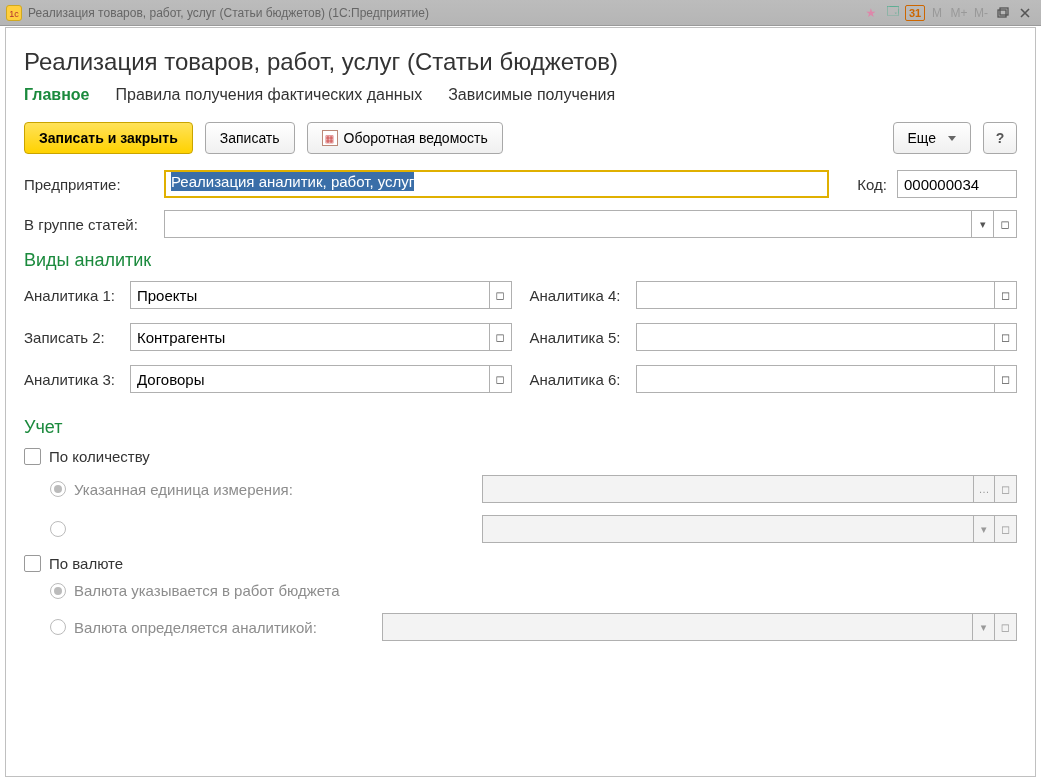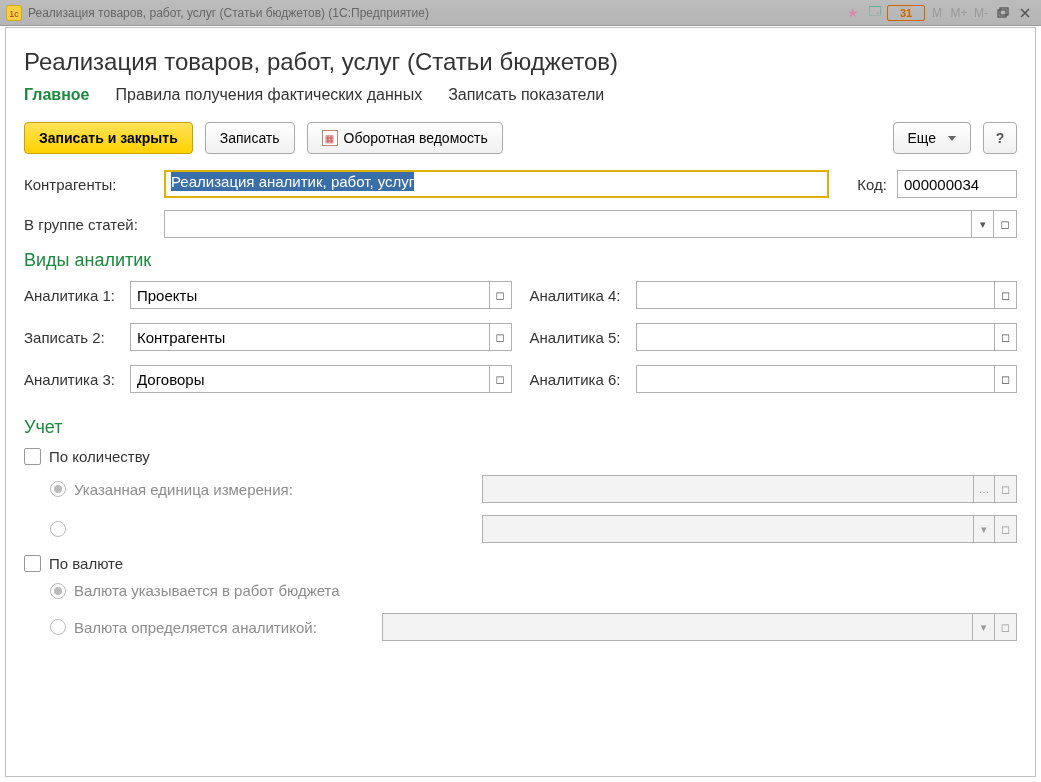--- a/index.html
+++ b/index.html
@@ -41,21 +41,21 @@
   .titlebar .tb-title { flex: 1 1 auto; overflow: hidden; text-overflow: ellipsis; white-space: nowrap; }
   .titlebar .tb-btn {
     width: 20px; height: 18px;
     margin-left: 2px;
     display: inline-flex;
     align-items: center; justify-content: center;
     font-size: 12px;
   }
   .titlebar .tb-btn.icon-fav   { color: #d8a; }
   .titlebar .tb-btn.icon-calc  { color: #4a8; }
-  .titlebar .tb-btn.icon-cal31 { color: #c60; font-weight:bold; font-size:11px; border:1px solid #c60; border-radius:2px; height:16px; width:38px; line-height:14px; }
+  .titlebar .tb-btn.icon-cal31 { color: #c60; font-weight:bold; font-size:11px; border:1px solid #c60; border-radius:2px; height:16px; width:20px; line-height:14px; }
   .titlebar .tb-btn.dim { color:#999; }
   .titlebar .tb-btn.icon-min svg,
   .titlebar .tb-btn.icon-close svg { width:12px; height:12px; }
 
   
   .content {
     position: absolute;
     left: 5px; right: 5px; top: 27px; bottom: 5px;
     border: 1px solid #c0c0c0;
     background: #fff;
@@ -223,40 +223,40 @@
   </div>
 </div>
 
 <div class="content">
 
   <div class="page-title">Реализация товаров, работ, услуг (Статьи бюджетов)</div>
 
   <div class="tabs">
     <div class="tab active">Главное</div>
     <div class="tab">Правила получения фактических данных</div>
-    <div class="tab">Записать показатели</div>
+    <div class="tab">Зависимые получения</div>
   </div>
 
   <div class="toolbar">
     <button class="btn primary">Записать и закрыть</button>
     <button class="btn">Записать</button>
     <button class="btn">
       <span class="ic">▦</span>
       <span>Оборотная ведомость</span>
     </button>
     <div class="spacer"></div>
     <button class="btn more">
       <span>Еще</span>
       <span class="caret"></span>
     </button>
     <button class="btn help">?</button>
   </div>
 
   <div class="row">
-    <div class="label">Контрагенты:</div>
+    <div class="label">Предприятие:</div>
     <div class="field-wrap">
       <div class="inp focus">
         <span class="sel">Реализация аналитик, работ, услуг</span>
       </div>
     </div>
     <div class="small-code-label">Код:</div>
     <input class="inp code-input" value="000000034" style="">
   </div>
 
 

